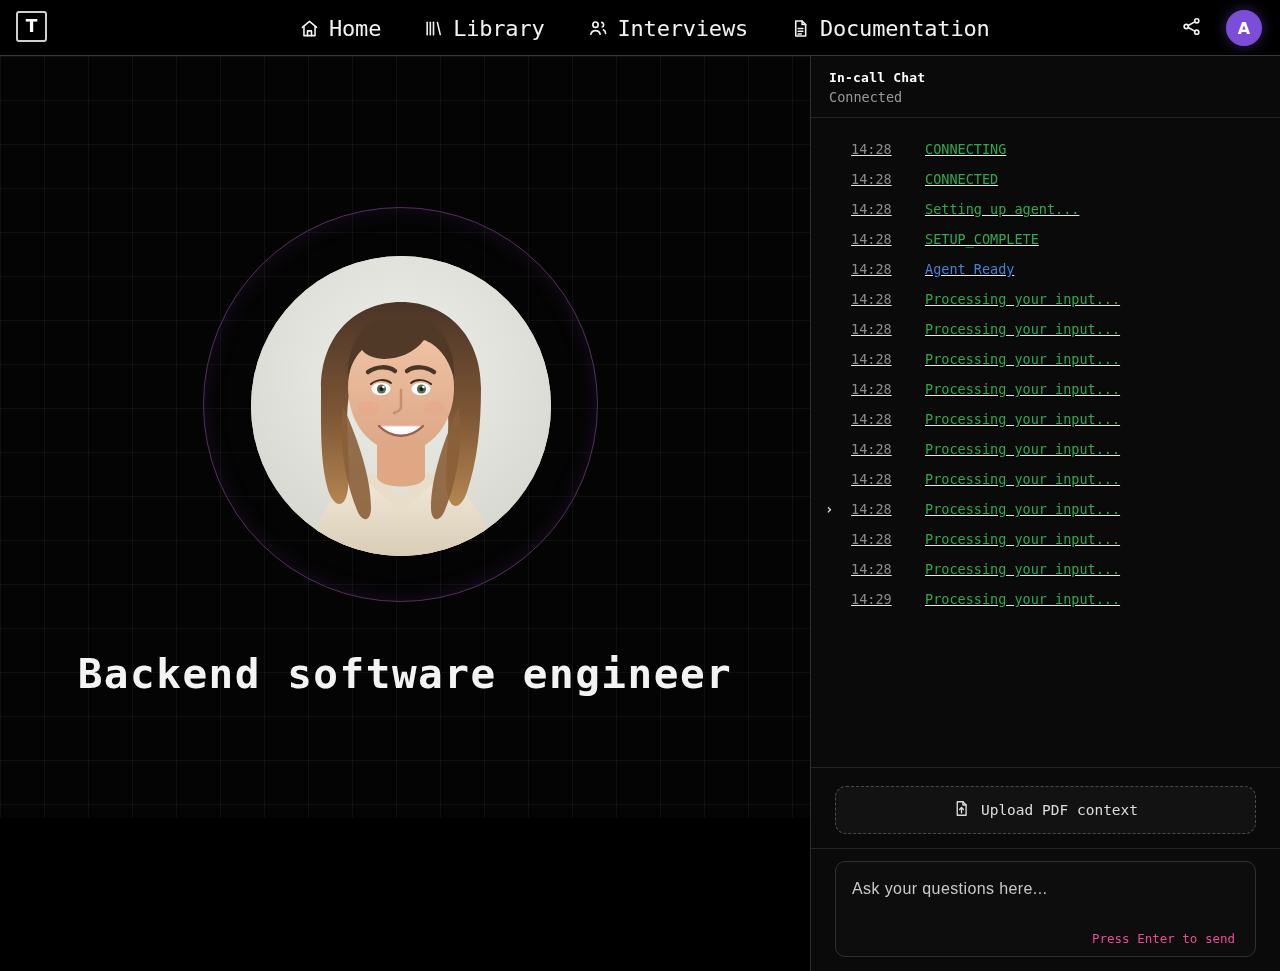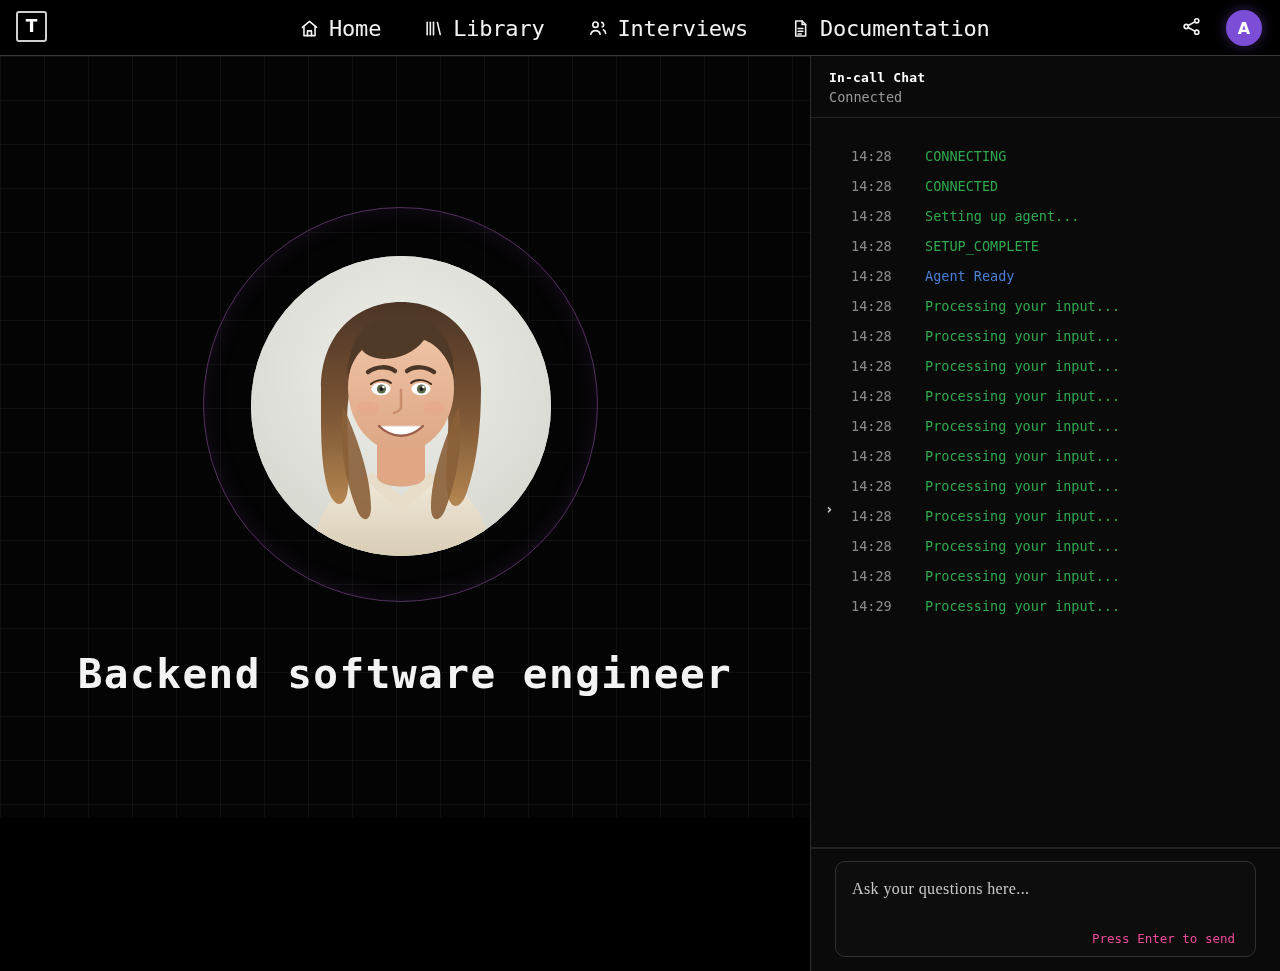--- a/index.html
+++ b/index.html
@@ -174,25 +174,26 @@
     font-size:13.5px; color:#9a9a9a;
   }
   #log{
     flex:1 1 auto;
     overflow:hidden;
     padding:16px 0 8px 0;
     position:relative;
   }
   .log-row{
     position:relative;
-    display:flex; align-items:flex-end;
+    display:flex; align-items:center;
     height:30px;
     padding-left:40px;
     font-family:"DejaVu Sans Mono", monospace;
     font-size:13.5px;
+    text-decoration:underline;
   }
   .log-row .chev{
     position:absolute; left:14px; top:50%;
     transform:translateY(-50%);
     color:#d8d8d8; font-size:14px; font-weight:700;
   }
   .log-row .time{
     width:74px; flex:0 0 74px;
     color:#8c8c8c;
   }
@@ -220,21 +221,21 @@
     padding:12px 24px 14px 24px;
   }
   #composer{
     position:relative;
     height:96px;
     border:1px solid #313131; border-radius:10px;
     background:#0d0d0d;
   }
   #composer .ph{
     position:absolute; left:16px; top:18px;
-    font-family:Liberation Serif, serif;
+    font-family:Liberation Sans, sans-serif;
     font-size:16px; color:#c9c9c9; letter-spacing:.4px;
   }
   #composer .hint{
     position:absolute; right:20px; bottom:10px;
     font-family:"DejaVu Sans Mono", monospace;
     font-size:12.5px; color:#ec4899;
   }
 </style>
 </head>
 <body>
@@ -523,20 +524,33 @@
         <span class="msg">Processing your input...</span>
       </div>
       <div class="log-row">
         <span class="chev"></span>
         <span class="time">14:29</span>
         <span class="msg">Processing your input...</span>
       </div>
     </div>
 
   <div id="chat-foot">
+    <div id="upload-wrap">
+      <div id="upload-btn">
+        <span>
+          <svg width="17" height="17" viewBox="0 0 24 24" fill="none" stroke="#dcdcdc" stroke-width="1.9" stroke-linecap="round" stroke-linejoin="round">
+            <path d="M6 2.5h8l4.5 4.5V21.5H6z"></path>
+              <path d="M14 2.5V7h4.5"></path>
+            <path d="M12 18v-7"></path>
+              <path d="M9.3 13.4L12 10.7l2.7 2.7"></path>
+          </svg>
+        </span>
+        <span>Upload PDF context</span>
+      </div>
+    </div>
 
     <div id="composer-wrap">
       <div id="composer">
         <span class="ph">Ask your questions here...</span>
         <span class="hint">Press Enter to send</span>
       </div>
     </div>
   </div>
 </aside>
 

